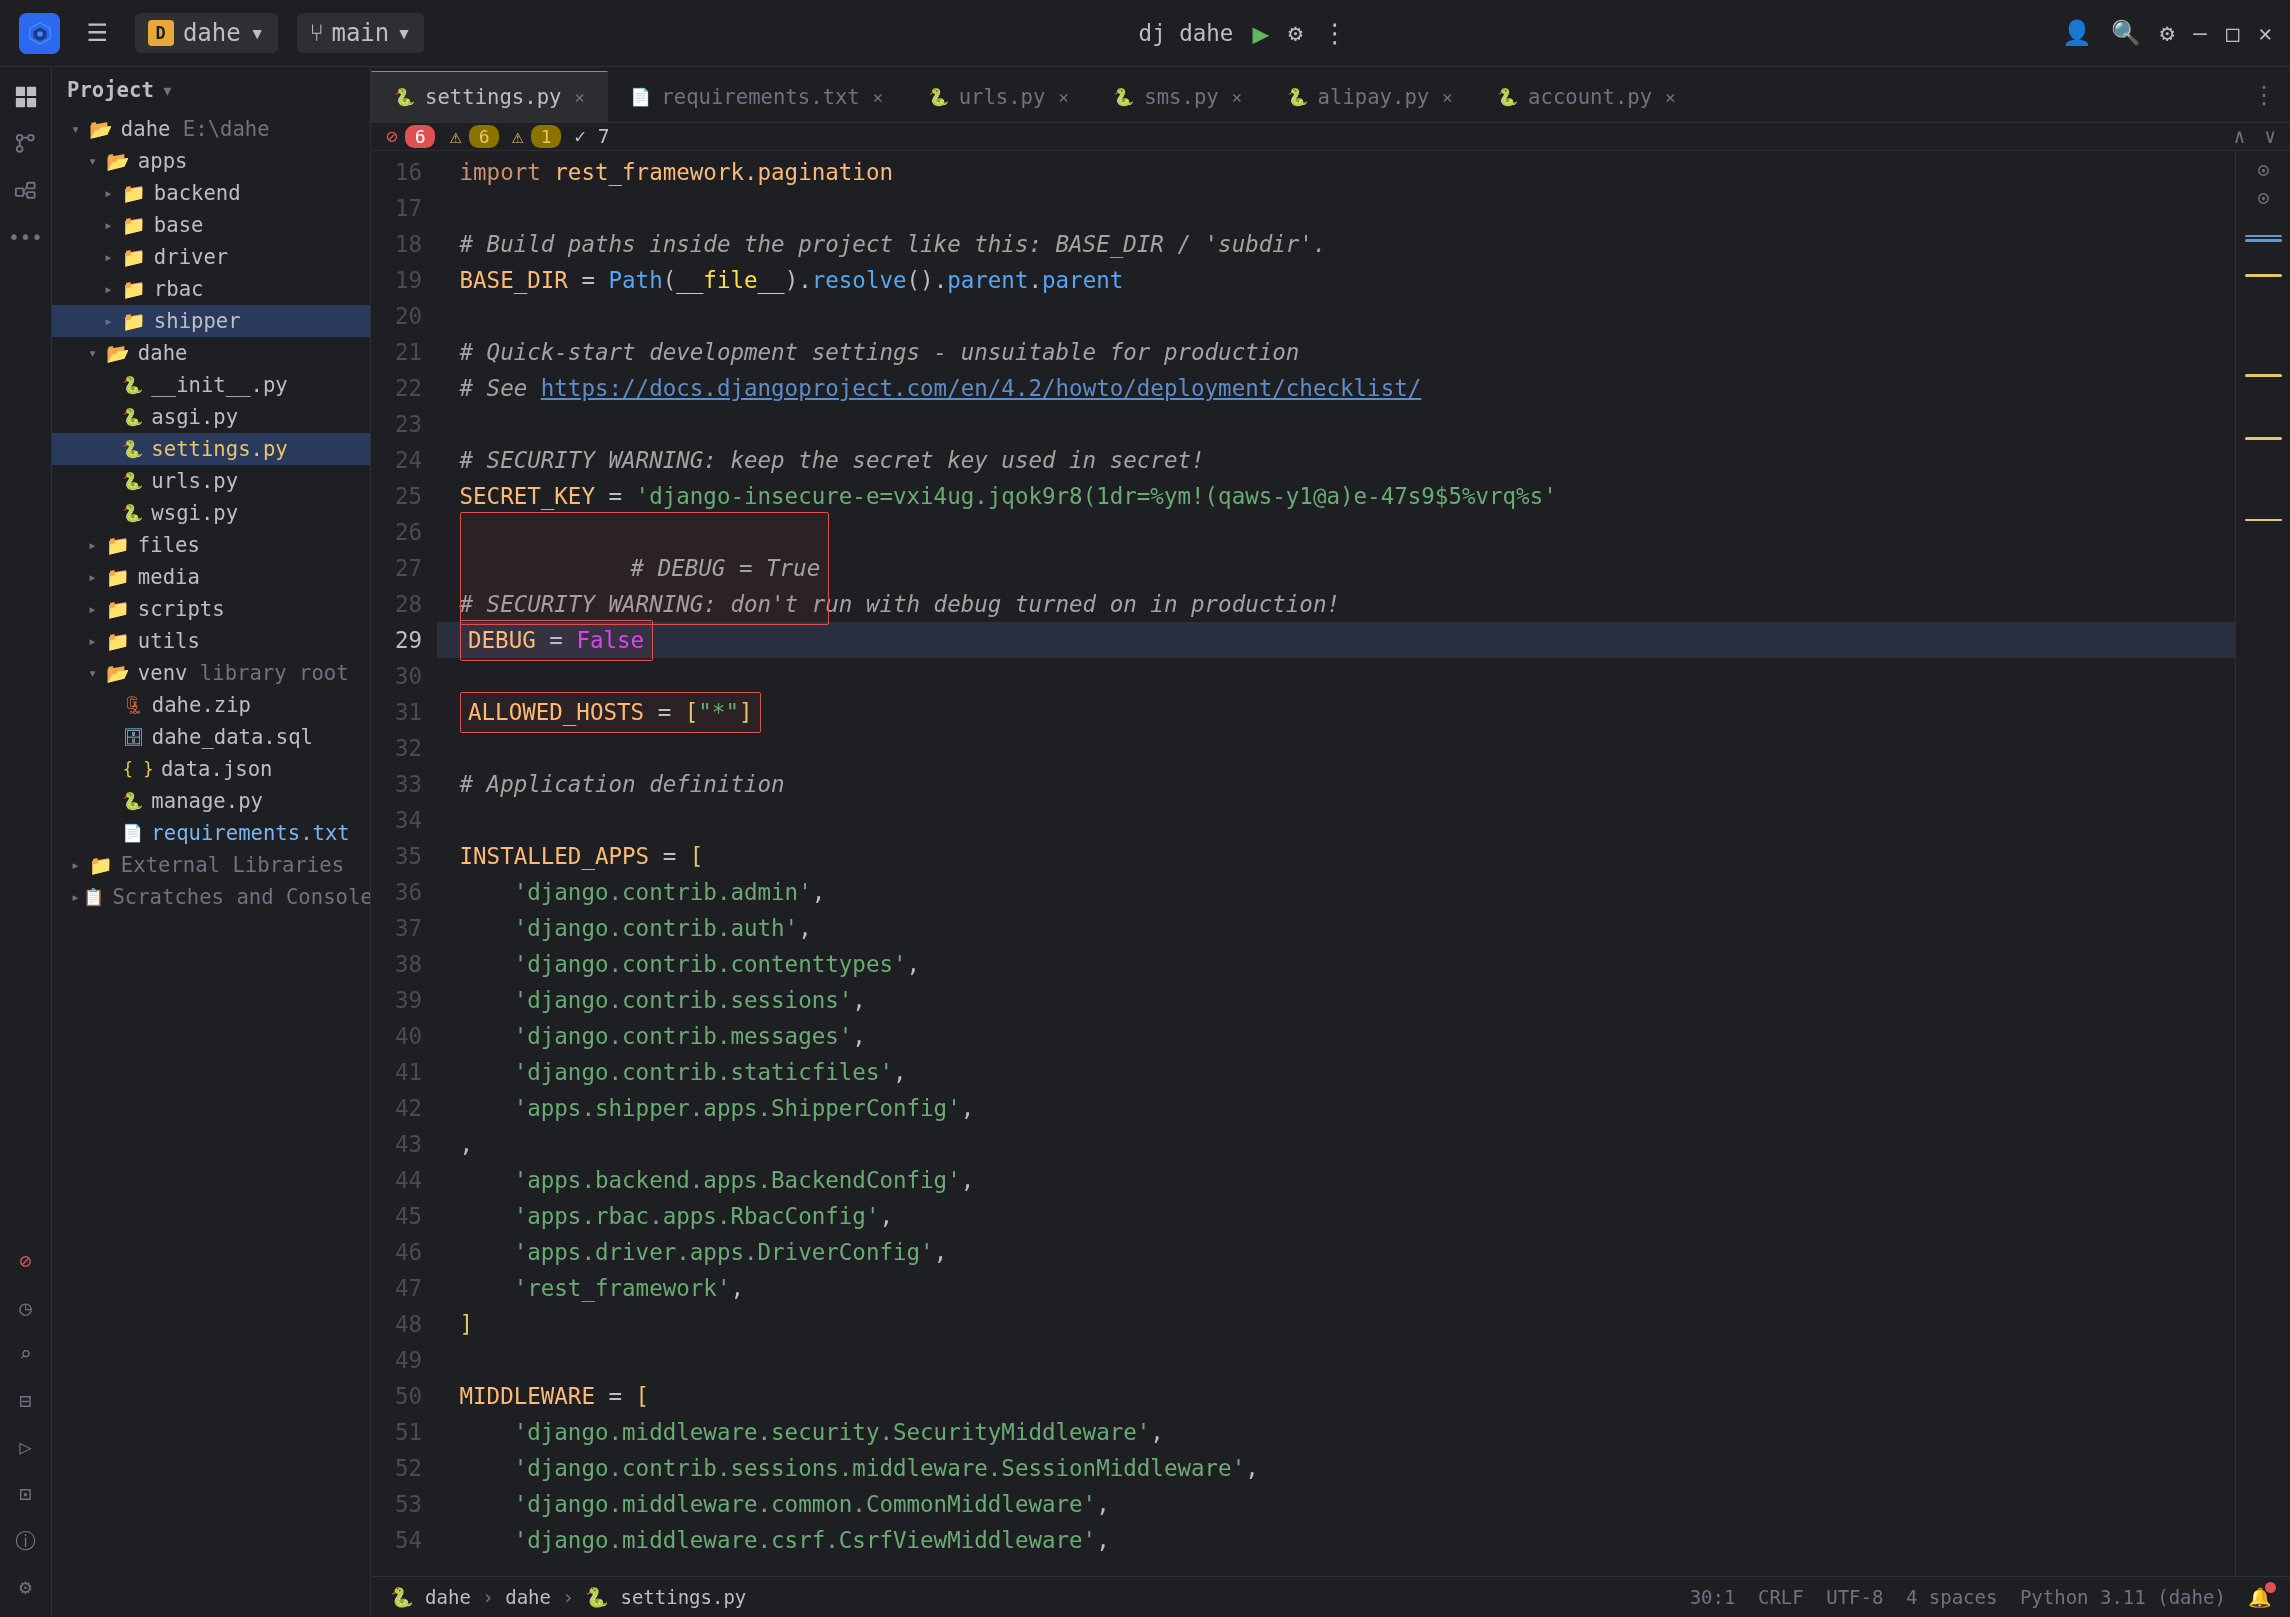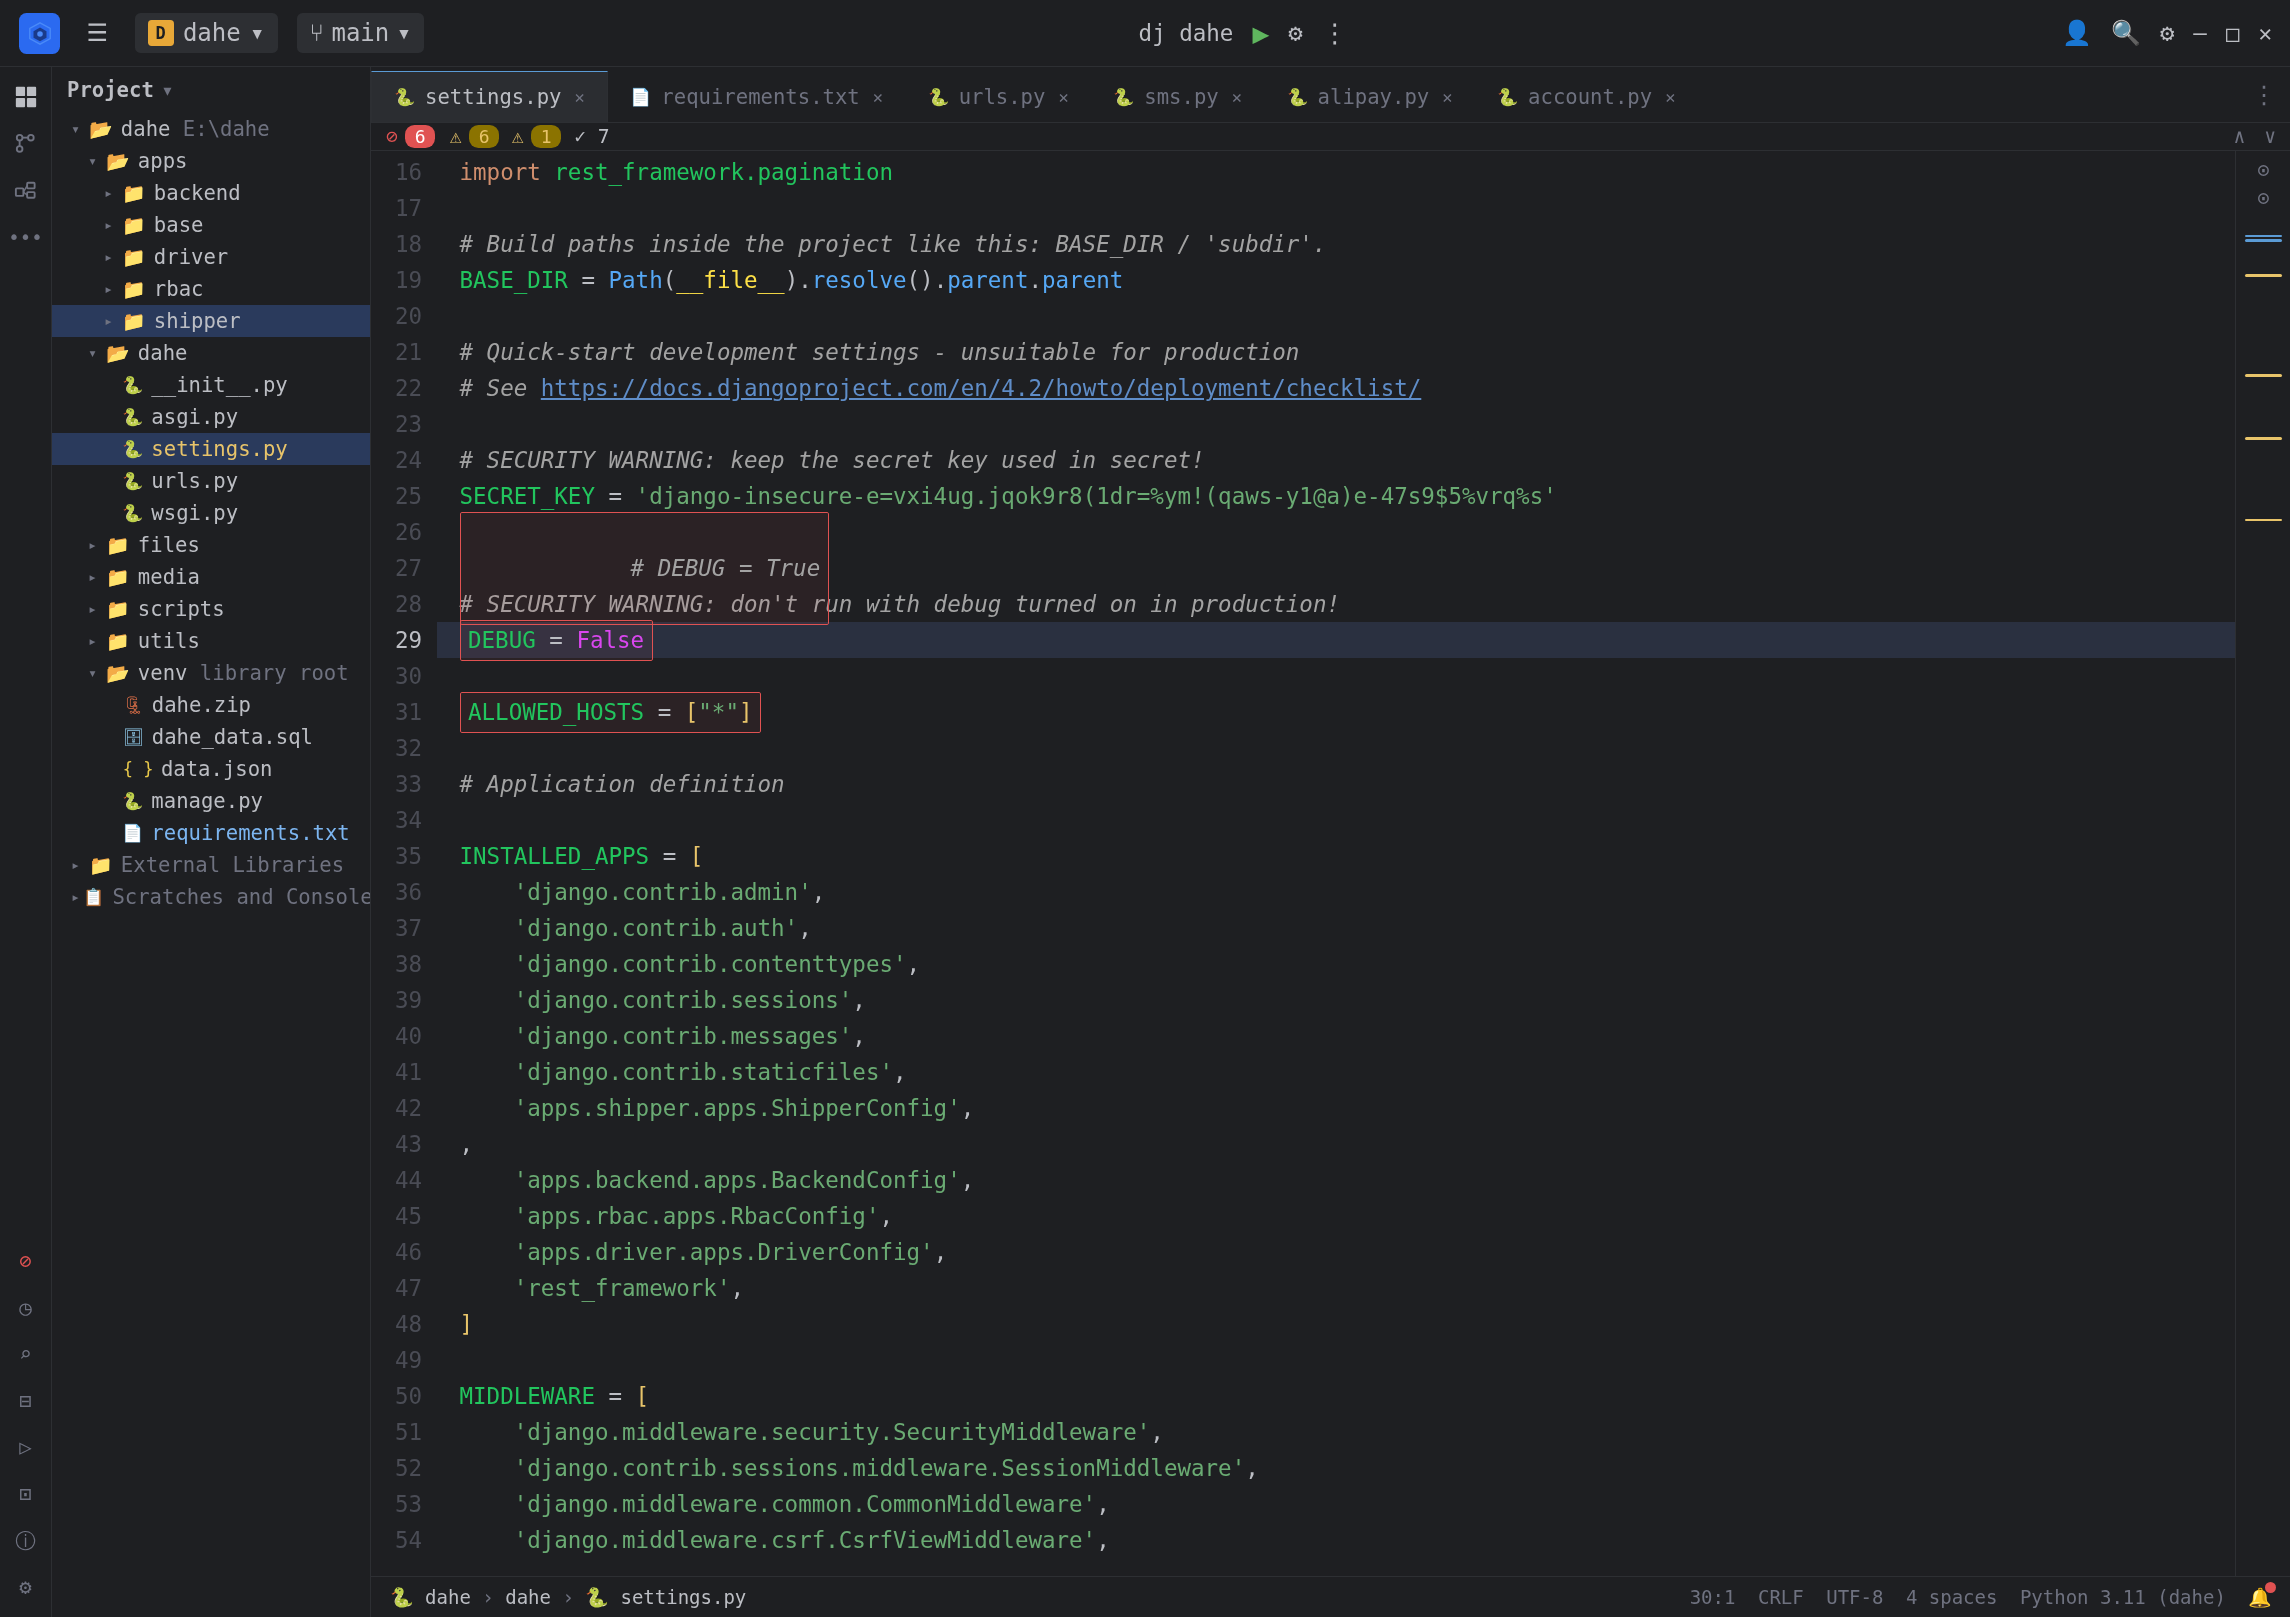--- a/index.html
+++ b/index.html
@@ -265,21 +265,21 @@
       font-size: 22.5px;
     }
     .code-line.highlighted {
       background: #2a3040;
     }
 
     
     .kw { color: #cf8e6d; }
     .str { color: #6aab73; }
     .comment { color: #a3a3a3; font-style: italic; }
-    .var { color: #22c55e; }
+    .var { color: #fdba74; }
     .func { color: #56a8f5; }
     .punc { color: #bcbec4; }
     .special { color: #fde047; }
     .url-text { color: #5f8dc8; text-decoration: underline; }
     .bracket { color: #e8c46a; }
 
     
     .right-panel {
       width: 56px;
       background: #1e1f22;

